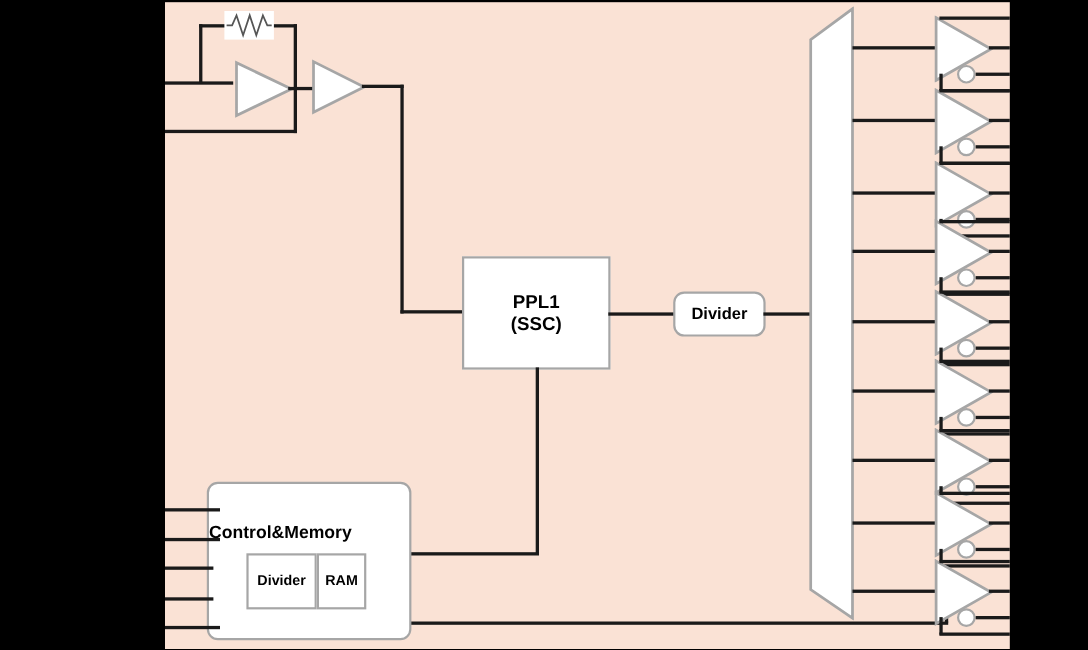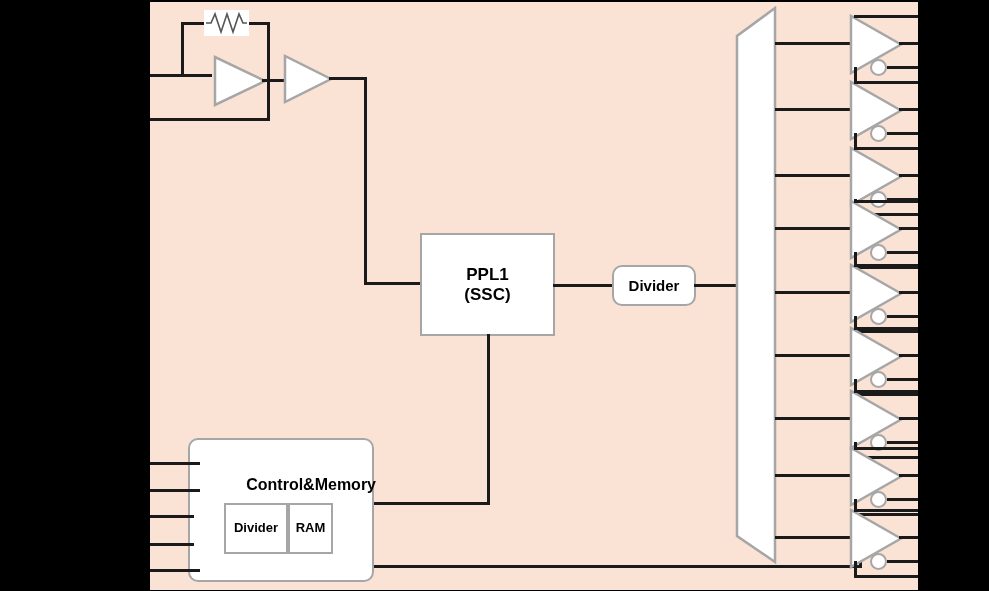--- a/index.html
+++ b/index.html
@@ -77,21 +77,21 @@
   <div class="tri" style="left:733px;top:6px;">
     <svg width="46" height="558" viewBox="0 0 46 558">
       <polygon points="42,2 42,556 4,530 4,30" fill="#ffffff" stroke="#a6a6a6" stroke-width="2.5"></polygon>
     </svg>
   </div>
 
   <div class="wire wh" style="left:372px;top:565px;width:490px;"></div>
   <div class="wire wv" style="left:859px;top:545px;height:21px;"></div>
 
   <div class="box rbox" style="left:188px;top:438px;width:186px;height:144px;display:block;">
-    <div class="lbl" style="left:0;top:36px;width:186px;text-align:right;font-size:16px;">Control&amp;Memory</div>
+    <div class="lbl" style="left:0;top:36px;width:186px;text-align:left;font-size:16px;">Control&amp;Memory</div>
   </div>
   <div class="box" style="left:224px;top:503px;width:64px;height:51px;font-size:13px;">
     <span>Divider</span>
   </div>
   <div class="box" style="left:288px;top:503px;width:45px;height:51px;font-size:13px;">
     <span>RAM</span>
   </div>
 
   <div class="wire wh" style="left:150px;top:462px;width:50px;"></div>
   <div class="wire wh" style="left:150px;top:489px;width:50px;"></div>

